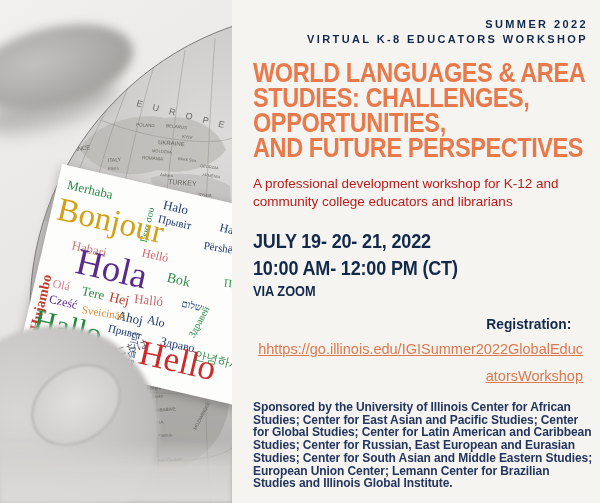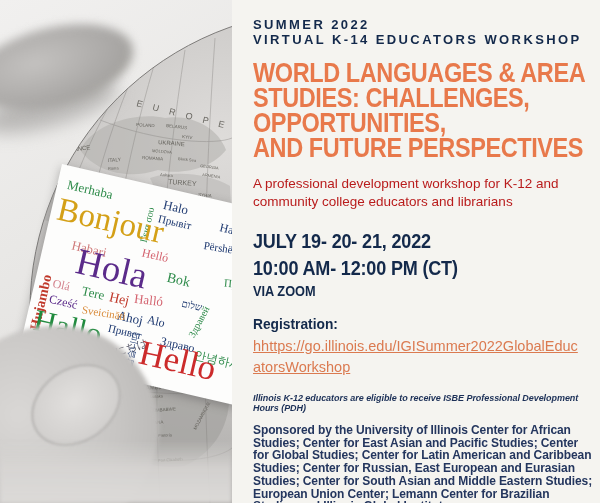--- a/index.html
+++ b/index.html
@@ -25,30 +25,30 @@
         filter:blur(2px);}
   
   .card{position:absolute;left:62px;top:164px;width:262px;height:196px;background:#fdfdfc;
         transform:rotate(13deg);transform-origin:0 0;z-index:5;
         box-shadow:0 3px 10px rgba(60,60,60,.35);}
   .wd{position:absolute;font-family:"Liberation Serif",serif;white-space:nowrap;line-height:1;
       transform-origin:0 0;}
   
   .content{position:absolute;left:232px;top:0;width:368px;height:503px;background:#f5f4f0;
            padding:17px 12px 0 21px;box-sizing:border-box;color:#13294b;}
-  .eyebrow{font-size:13px;font-weight:bold;letter-spacing:2.4px;line-height:15px;color:#13294b;}
+  .eyebrow{font-size:11px;font-weight:bold;letter-spacing:2.4px;line-height:15px;color:#13294b;text-align:right;}
   .title{margin-top:13px;color:#e8794b;font-weight:bold;font-size:28px;line-height:25px;
          transform:scaleX(.84);transform-origin:0 0;white-space:nowrap;letter-spacing:-.5px;}
   .desc{margin-top:15px;font-size:13.5px;line-height:18px;width:310px;color:#b91c1c;}
   .sched{margin-top:16px;font-weight:bold;transform:scaleX(.88);transform-origin:0 0;white-space:nowrap;}
   .sched .big{font-size:20.5px;line-height:27px;letter-spacing:-.2px;}
   .sched .small{font-size:14.5px;line-height:20px;}
-  .reg{margin-top:15px;}
+  .reg{margin-top:15px;text-align:right;}
   .reg-label{font-size:14.5px;font-weight:bold;transform:scaleX(.95);transform-origin:0 0;}
-  .reg-link{display:block;margin-top:4px;font-size:14.5px;line-height:21px;color:#db7a50;
+  .reg-link{display:block;margin-top:4px;font-size:14.5px;line-height:27px;color:#db7a50;
             text-decoration:underline;width:330px;word-break:break-all;}
   .pdh{margin-top:15px;font-size:9px;font-style:italic;font-weight:bold;width:345px;
        letter-spacing:-.05px;color:#1c3057;}
   .sponsors{margin-top:11px;font-size:12px;font-weight:bold;line-height:12.7px;width:342px;
             letter-spacing:-.1px;color:#24365e;}
   .logo{margin-top:13px;}
   .logo-row{display:flex;align-items:center;gap:5px;}
   .logo-word{font-size:12px;font-weight:bold;letter-spacing:1.6px;color:#13294b;}
 </style>
 </head>
@@ -162,21 +162,21 @@
 
     <div class="thumb"></div>
     <div class="nail"></div>
     <div class="fgblur"></div>
   </div>
 
   <div class="content">
 
     <div class="eyebrow">
       <div>SUMMER 2022</div>
-      <div>VIRTUAL K-14 EDUCATORS WORKSHOP</div>
+      <div>VIRTUAL K-8 EDUCATORS WORKSHOP</div>
     </div>
 
     <div class="title">
       <div>WORLD LANGUAGES &amp; AREA</div>
       <div>STUDIES: CHALLENGES,</div>
       <div>OPPORTUNITIES,</div>
       <div>AND FUTURE PERSPECTIVES</div>
     </div>
 
     <div class="desc">A professional development workshop for K-12 and community college educators and librarians</div>
@@ -185,21 +185,20 @@
       <div class="big">JULY 19- 20- 21,  2022</div>
       <div class="big">10:00 AM- 12:00 PM (CT)</div>
       <div class="small">VIA ZOOM</div>
     </div>
 
     <div class="reg">
       <div class="reg-label">Registration:</div>
       <a class="reg-link" href="#">hhttps://go.illinois.edu/IGISummer2022GlobalEducatorsWorkshop</a>
     </div>
 
-    <div class="pdh">Illinois K-12 educators are eligible to receive ISBE Professional Development Hours (PDH)</div>
 
     <div class="sponsors">Sponsored by the University of Illinois Center for African Studies; Center for East Asian and Pacific Studies; Center for Global Studies; Center for Latin American and Caribbean Studies; Center for Russian, East European and Eurasian Studies; Center for South Asian and Middle Eastern Studies; European Union Center; Lemann Center for Brazilian Studies and Illinois Global Institute.</div>
 
     <div class="logo">
       <div class="logo-row">
         <svg width="11" height="15" viewBox="0 0 22 30">
           <path d="M1,1 H21 V9 H16 V21 H21 V29 H1 V21 H6 V9 H1 Z" fill="#e84a27" stroke="#13294b" stroke-width="1.6"></path>
         </svg>
         <span class="logo-word">ILLINOIS</span>
       </div>

